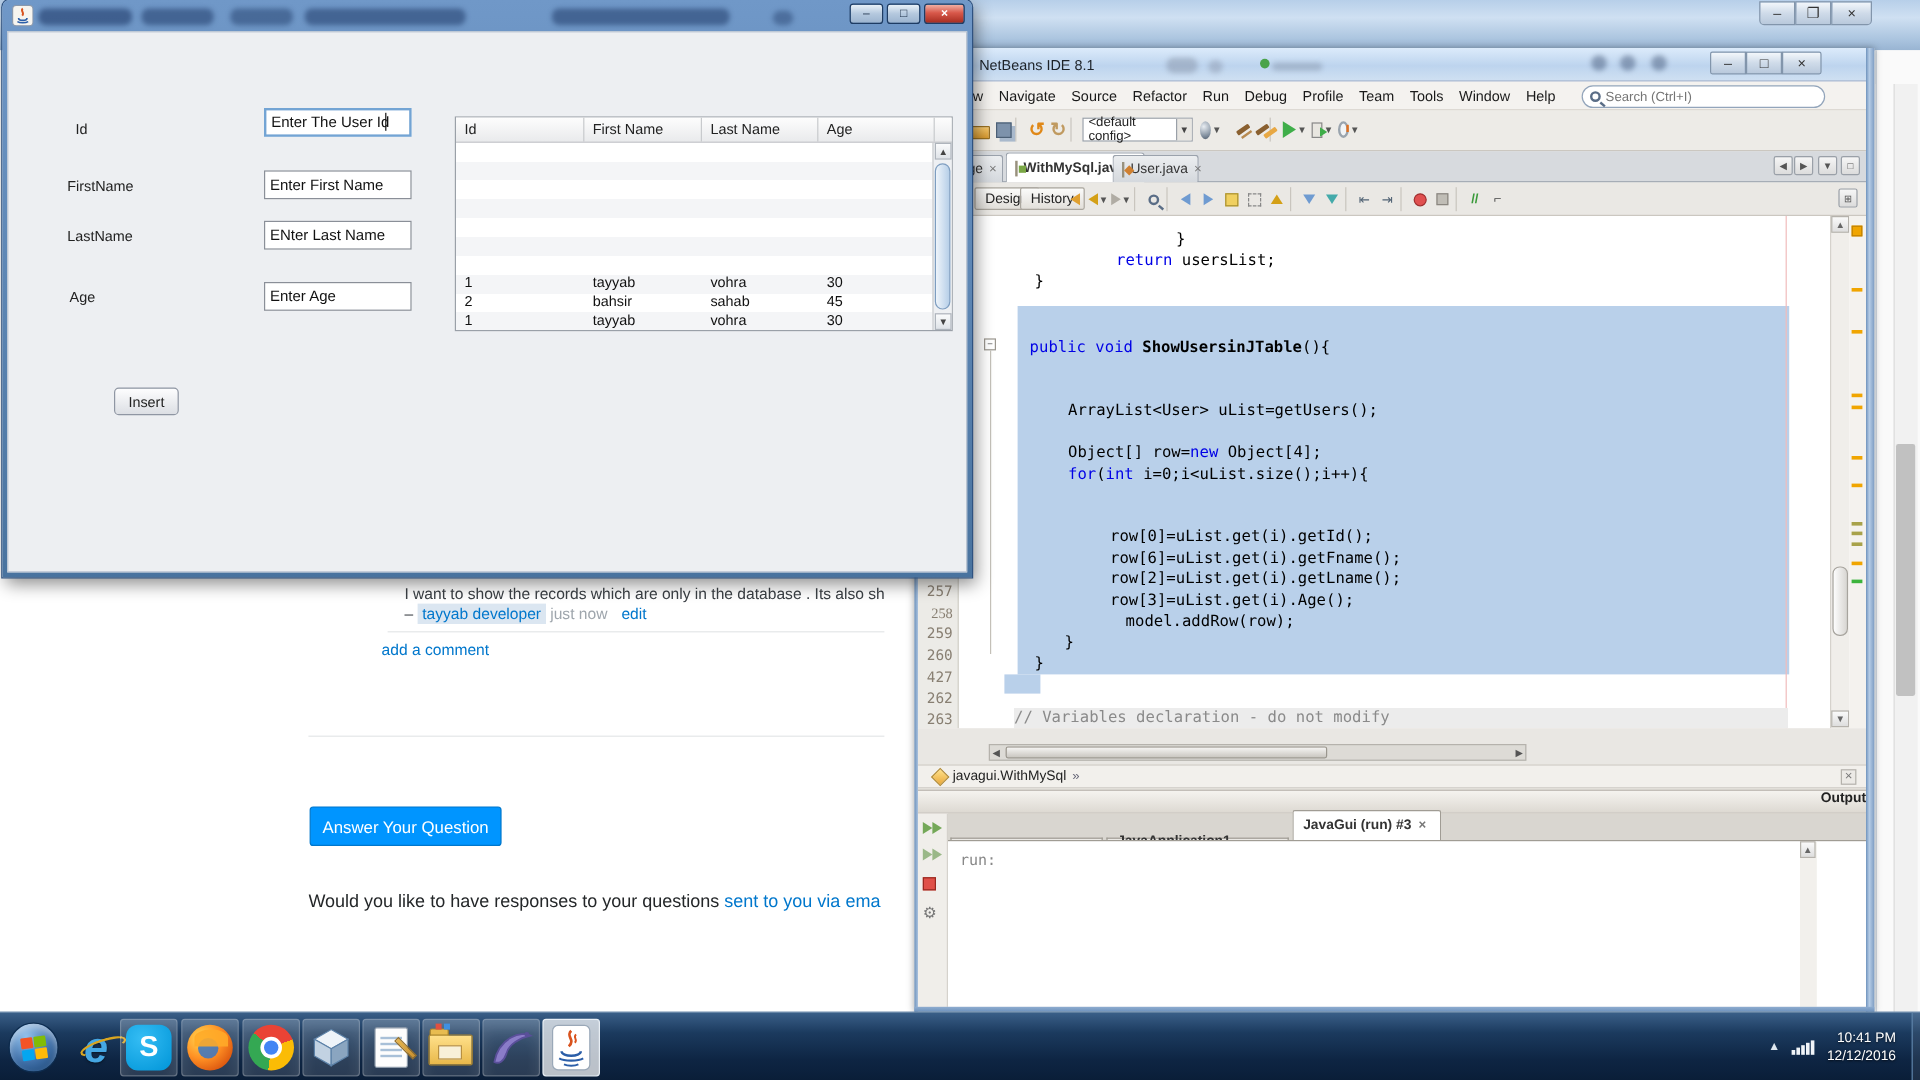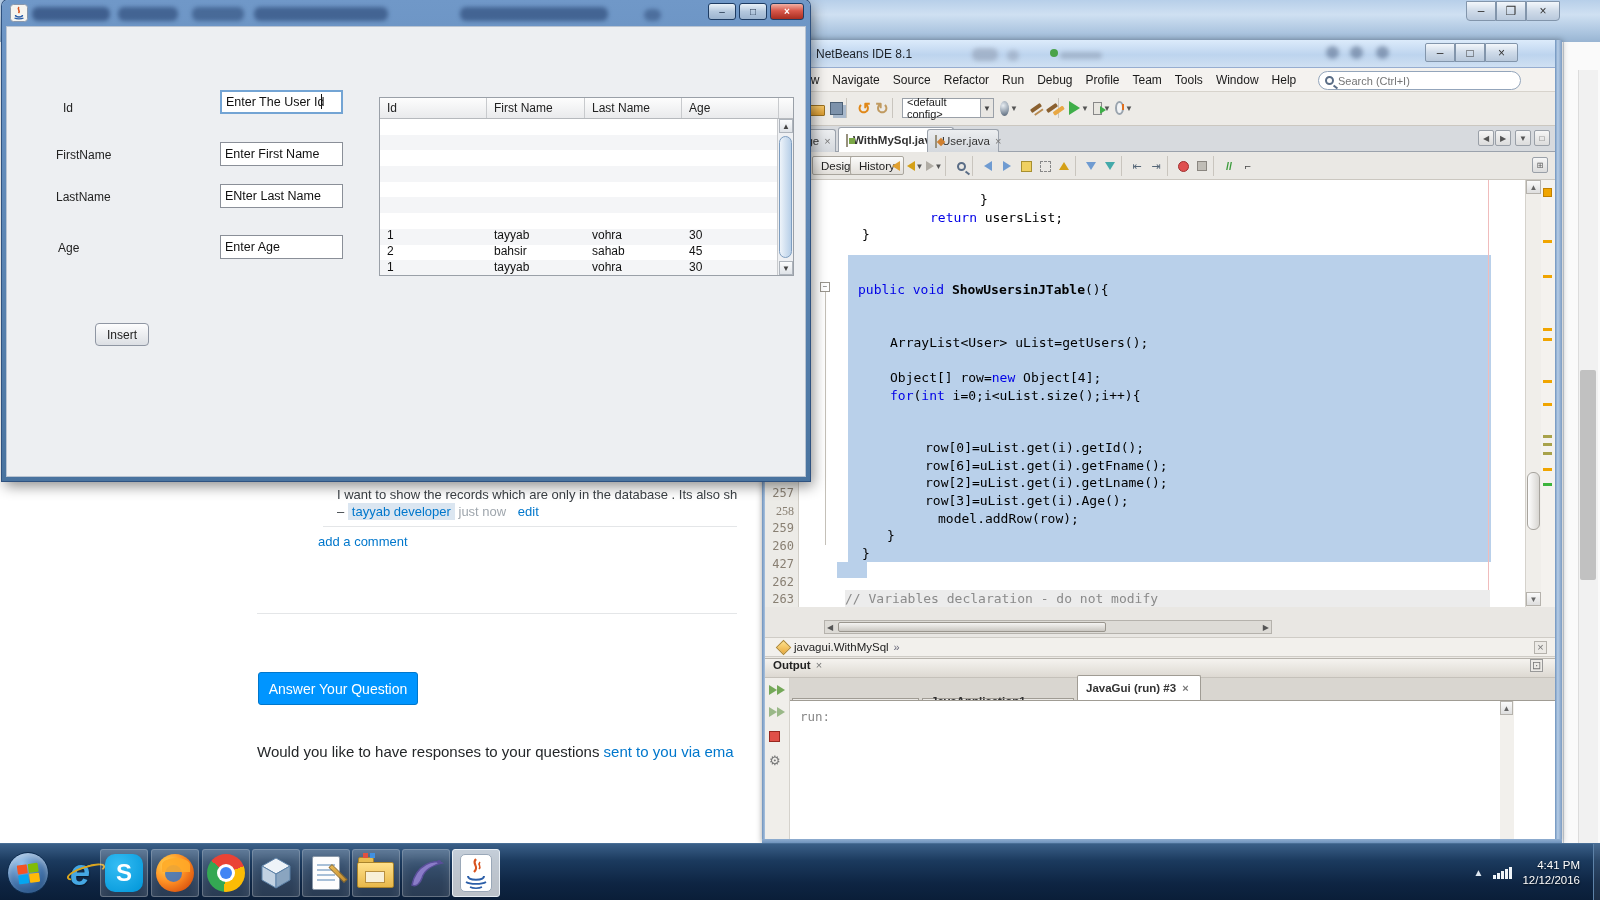--- a/index.html
+++ b/index.html
@@ -115,21 +115,21 @@
   #nb-breadcrumb { left:3px; top:597px; width:790px; height:20px; background:#f2f0ec; border-top:1px solid #cfccc6;
     border-bottom:1px solid #cfccc6; display:flex; align-items:center; padding-left:13px; gap:5px; }
   .bc-diamond { width:11px; height:11px; background:linear-gradient(135deg,#ffe28a,#e8a83c); border:1px solid #b08830;
     transform:rotate(45deg); }
   #bc-label { font-size:11.5px; color:#222; }
   .chev { color:#667; font-size:11px; }
   .sm-x { margin-left:auto; margin-right:8px; color:#777; font-size:11px; border:1px solid #b5b2ac; width:13px;
     height:13px; line-height:11px; text-align:center; background:#eceae6; }
   #out-header { left:3px; top:618px; width:790px; height:20px;
     background:linear-gradient(#f5f3ef,#ddd9d2); border-top:1px solid #b8b4ad; border-bottom:1px solid #c5c1ba;
-    display:flex; align-items:flex-start; padding-left:8px; gap:5px; }
+    display:flex; align-items:flex-end; padding-left:8px; gap:5px;flex-direction:column; }
   #out-header .lbl { font-size:11.5px; font-weight:bold; color:#222; }
   #out-rail { left:3px; top:638px; width:25px; height:161px; background:#f0eeea; border-right:1px solid #d5d2cc; }
   .rail-ic { position:absolute; left:4px; width:16px; height:16px; display:flex; align-items:center; }
   #out-tabs { left:28px; top:638px; width:765px; height:22px; background:#d9d6d0; }
   .out-tab { position:absolute; top:20px; height:17px; display:flex; align-items:center; gap:6px; padding:0 8px;
     font-size:11.5px; font-weight:bold; color:#333; background:linear-gradient(#eceae6,#d4d1ca);
     border:1px solid #a09c94; border-bottom:none; }
   .out-tab.active { background:#fff; top:-3px; height:25px; border-radius:2px 2px 0 0; }
   #out-content { left:28px; top:660px; width:765px; height:139px; background:#fff; border-top:1px solid #a09c94; }
   #out-run { position:absolute; left:10px; top:8px; font-family:"DejaVu Sans Mono",monospace; font-size:12.5px;
@@ -590,21 +590,21 @@
     <div id="tray">
       <span id="tray-arrow">▲</span>
       <div class="sig-bars">
         <div style="height:4px;"></div>
           <div style="height:6px;"></div>
           <div style="height:8px;"></div>
         <div style="height:10px;"></div>
           <div style="height:12px;"></div>
       </div>
       <div id="clock">
-        <div>4:41 PM</div>
+        <div>10:41 PM</div>
         <div>12/12/2016</div>
       </div>
       <div style="width:4px;"></div>
     </div>
     <div id="show-desktop"></div>
   <div class="tb-slot" style="left: 4px;">
         <div class="orb">
           <div class="flag">
             <span style="left:0;top:0;background:#f35325;"></span>
             <span style="left:11px;top:0;background:#81bc06;"></span>

